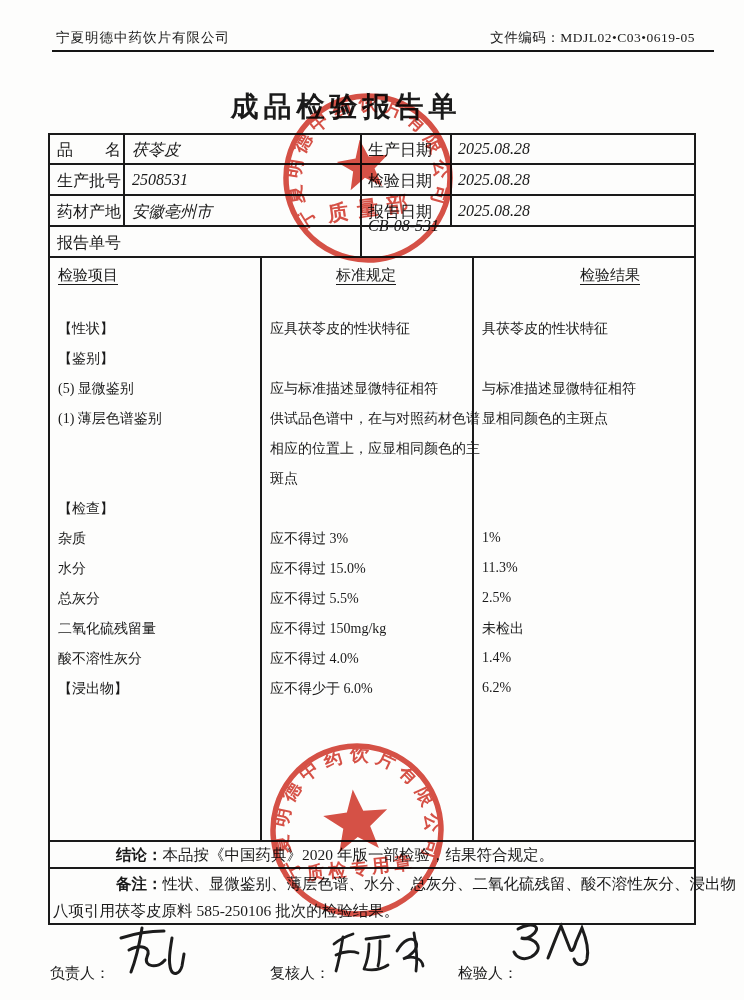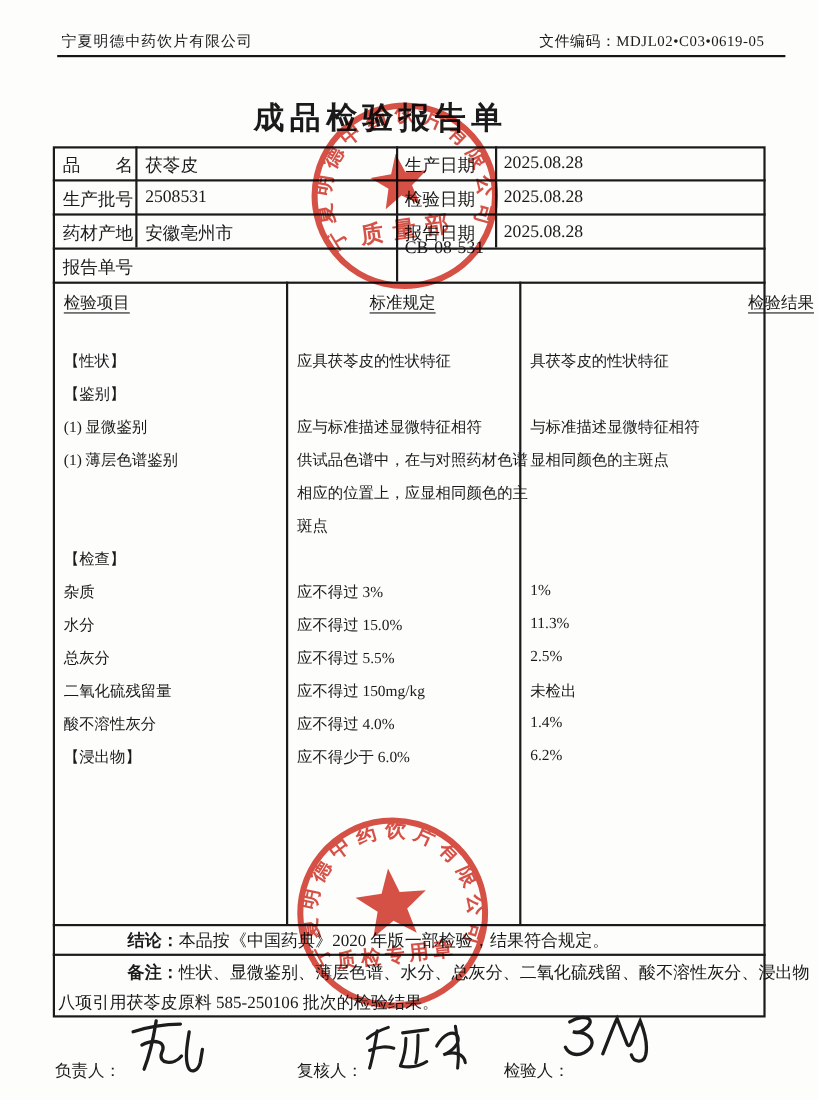--- a/index.html
+++ b/index.html
@@ -10,21 +10,21 @@
   .co{left:56px;top:29px;font-size:13.5px;letter-spacing:1px;}
   .dc{right:49px;top:29px;font-size:13.5px;letter-spacing:.5px;text-align:center;}
   .hr{left:52px;top:50px;width:662px;height:2px;background:#151515;}
   .title{left:12px;top:88px;width:668px;text-align:center;font-size:28px;font-weight:bold;letter-spacing:5px;}
   
   .box{left:48px;top:133px;width:648px;height:792px;border:2px solid #1a1a1a;box-sizing:border-box;}
   .hl{left:48px;width:648px;height:2px;background:#1a1a1a;}
   .vl{width:2px;background:#1a1a1a;}
   
   .ilab{font-size:16px;}
-  .ival{font-size:16px;}
+  .ival{font-size:16px;font-style:italic;}
   
   .thead{top:266px;font-size:15px;text-decoration:underline;text-underline-offset:4px;}
   .c1{position:absolute;left:58px;white-space:nowrap;}
   .c2{position:absolute;left:270px;white-space:nowrap;}
   .c3{position:absolute;left:482px;white-space:nowrap;}
   .trow{position:absolute;left:0;width:684px;height:30px;font-size:14px;text-decoration:underline;}
   
   .concl{left:84px;top:845px;font-size:15.5px;}
   .rem1{left:84px;top:874px;font-size:15.5px;}
   .rem2{left:53px;top:901px;font-size:15.5px;}
@@ -71,34 +71,34 @@
   <div class="abs ilab" style="left:57px;top:202px">药材产地</div>
   <div class="abs ival" style="left:132px;top:202px">安徽亳州市</div>
   <div class="abs ilab" style="left:368px;top:202px">报告日期</div>
   <div class="abs ival" style="left:458px;top:202px">2025.08.28</div>
 
   <div class="abs ilab" style="left:57px;top:233px">报告单号</div>
   <div class="abs ival" style="left:368px;top:217px">CB-08-531</div>
 
   <div class="abs thead" style="left:58px">检验项目</div>
   <div class="abs thead" style="left:260px;width:212px;text-align:center">标准规定</div>
-  <div class="abs thead" style="left:480px;width:260px;text-align:right">检验结果</div>
+  <div class="abs thead" style="left:480px;width:260px;text-align:center">检验结果</div>
 
   <div class="trow" style="top:320px">
       <span class="c1">【性状】</span>
       <span class="c2">应具茯苓皮的性状特征</span>
       <span class="c3">具茯苓皮的性状特征</span>
     </div>
   <div class="trow" style="top:350px">
       <span class="c1">【鉴别】</span>
       <span class="c2"></span>
       <span class="c3"></span>
     </div>
   <div class="trow" style="top:380px">
-      <span class="c1">(1) 显微鉴别</span>
+      <span class="c1">(5) 显微鉴别</span>
       <span class="c2">应与标准描述显微特征相符</span>
       <span class="c3">与标准描述显微特征相符</span>
     </div>
   <div class="trow" style="top:410px">
       <span class="c1">(1) 薄层色谱鉴别</span>
       <span class="c2">供试品色谱中，在与对照药材色谱</span>
       <span class="c3">显相同颜色的主斑点</span>
     </div>
   <div class="trow" style="top:440px">
       <span class="c1"></span>

